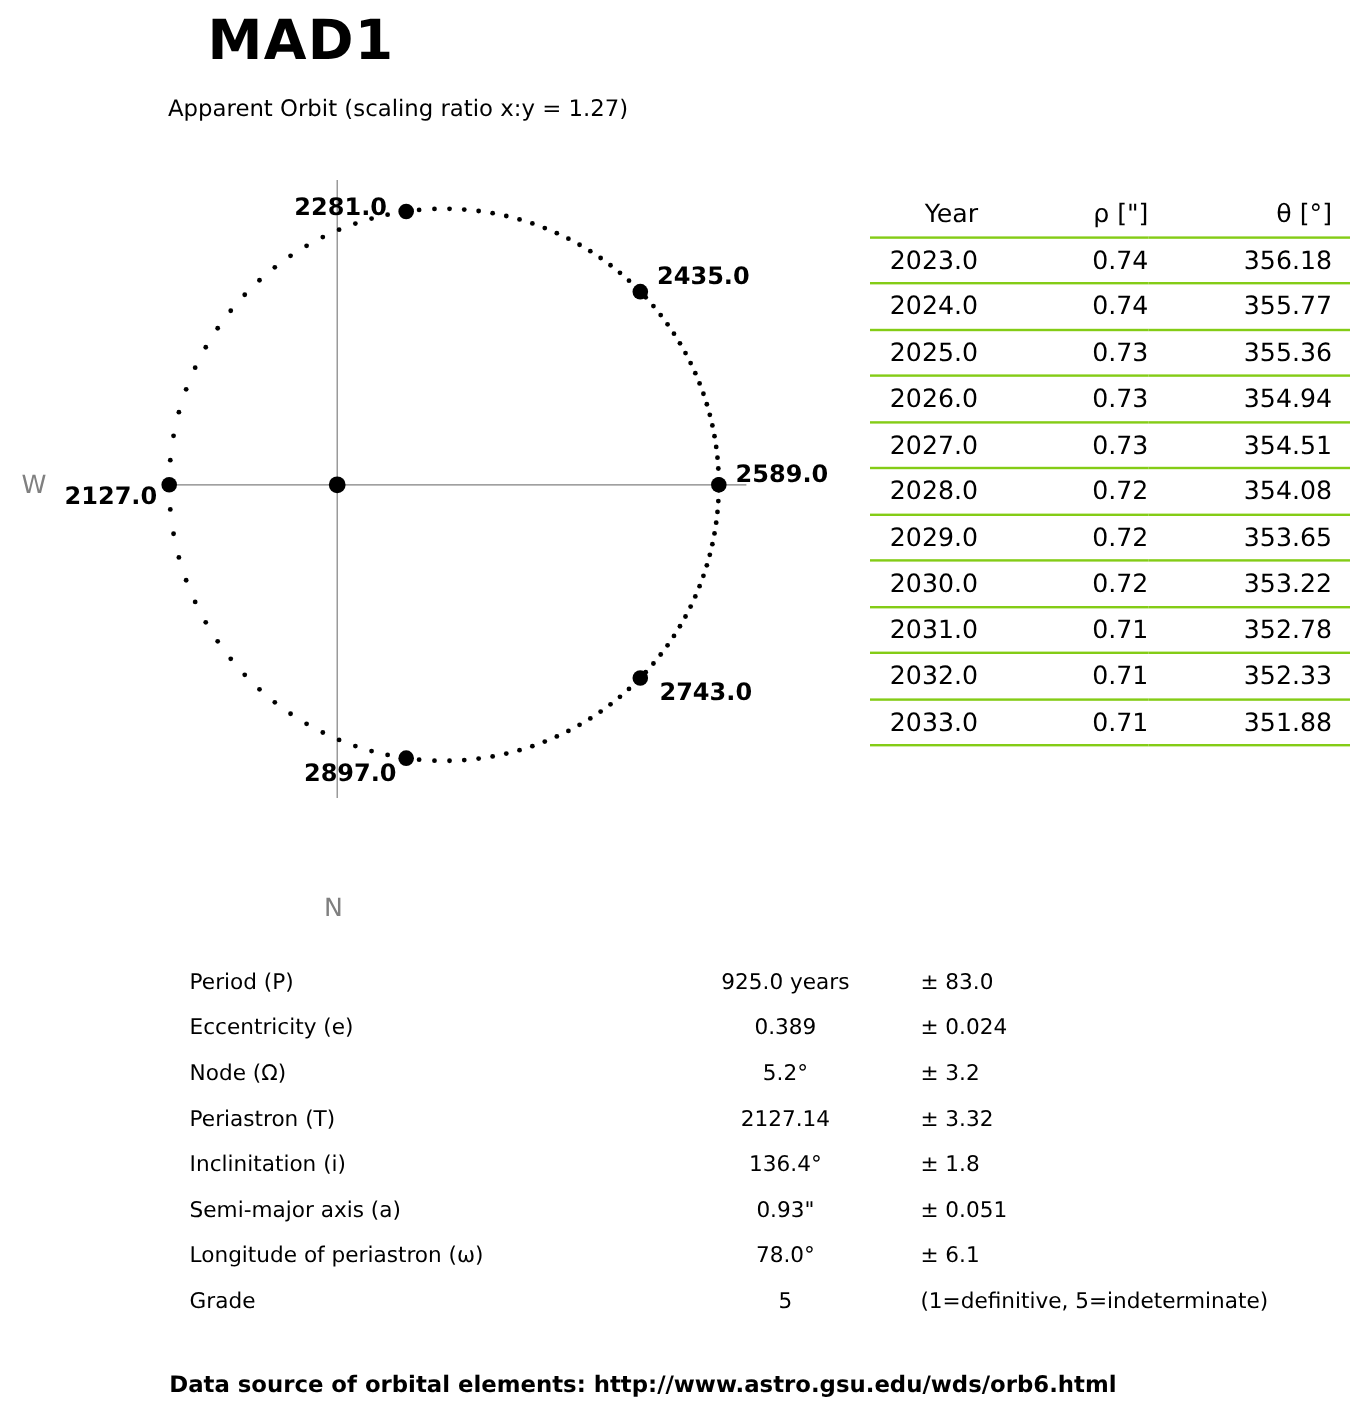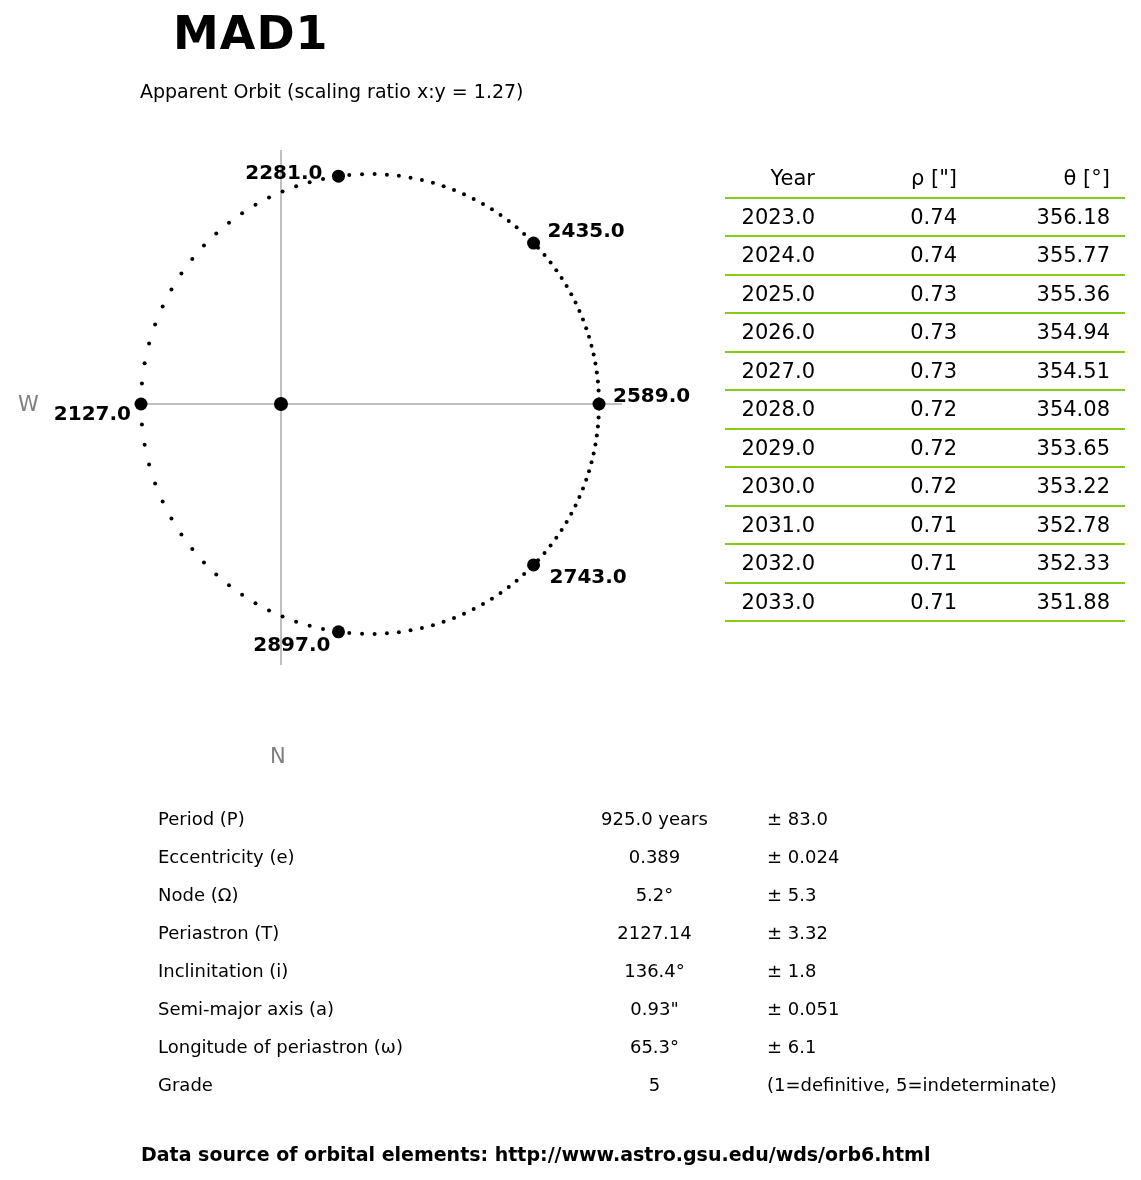--- a/index.html
+++ b/index.html
@@ -249,40 +249,40 @@
       <span class="el-error">± 83.0</span>
     </div>
     <div class="el-row">
       <span class="el-label">Eccentricity (e)</span>
       <span class="el-value">0.389</span>
       <span class="el-error">± 0.024</span>
     </div>
     <div class="el-row">
       <span class="el-label">Node (Ω)</span>
       <span class="el-value">5.2°</span>
-      <span class="el-error">± 5.3</span>
+      <span class="el-error">± 3.2</span>
     </div>
     <div class="el-row">
       <span class="el-label">Periastron (T)</span>
       <span class="el-value">2127.14</span>
       <span class="el-error">± 3.32</span>
     </div>
     <div class="el-row">
       <span class="el-label">Inclinitation (i)</span>
       <span class="el-value">136.4°</span>
       <span class="el-error">± 1.8</span>
     </div>
     <div class="el-row">
       <span class="el-label">Semi-major axis (a)</span>
       <span class="el-value">0.93"</span>
       <span class="el-error">± 0.051</span>
     </div>
     <div class="el-row">
       <span class="el-label">Longitude of periastron (ω)</span>
-      <span class="el-value">65.3°</span>
+      <span class="el-value">78.0°</span>
       <span class="el-error">± 6.1</span>
     </div>
     <div class="el-row">
       <span class="el-label">Grade</span>
       <span class="el-value">5</span>
       <span class="el-error">(1=definitive, 5=indeterminate)</span>
     </div>
   </div>
 
 <div class="footer">Data source of orbital elements: http://www.astro.gsu.edu/wds/orb6.html</div>

